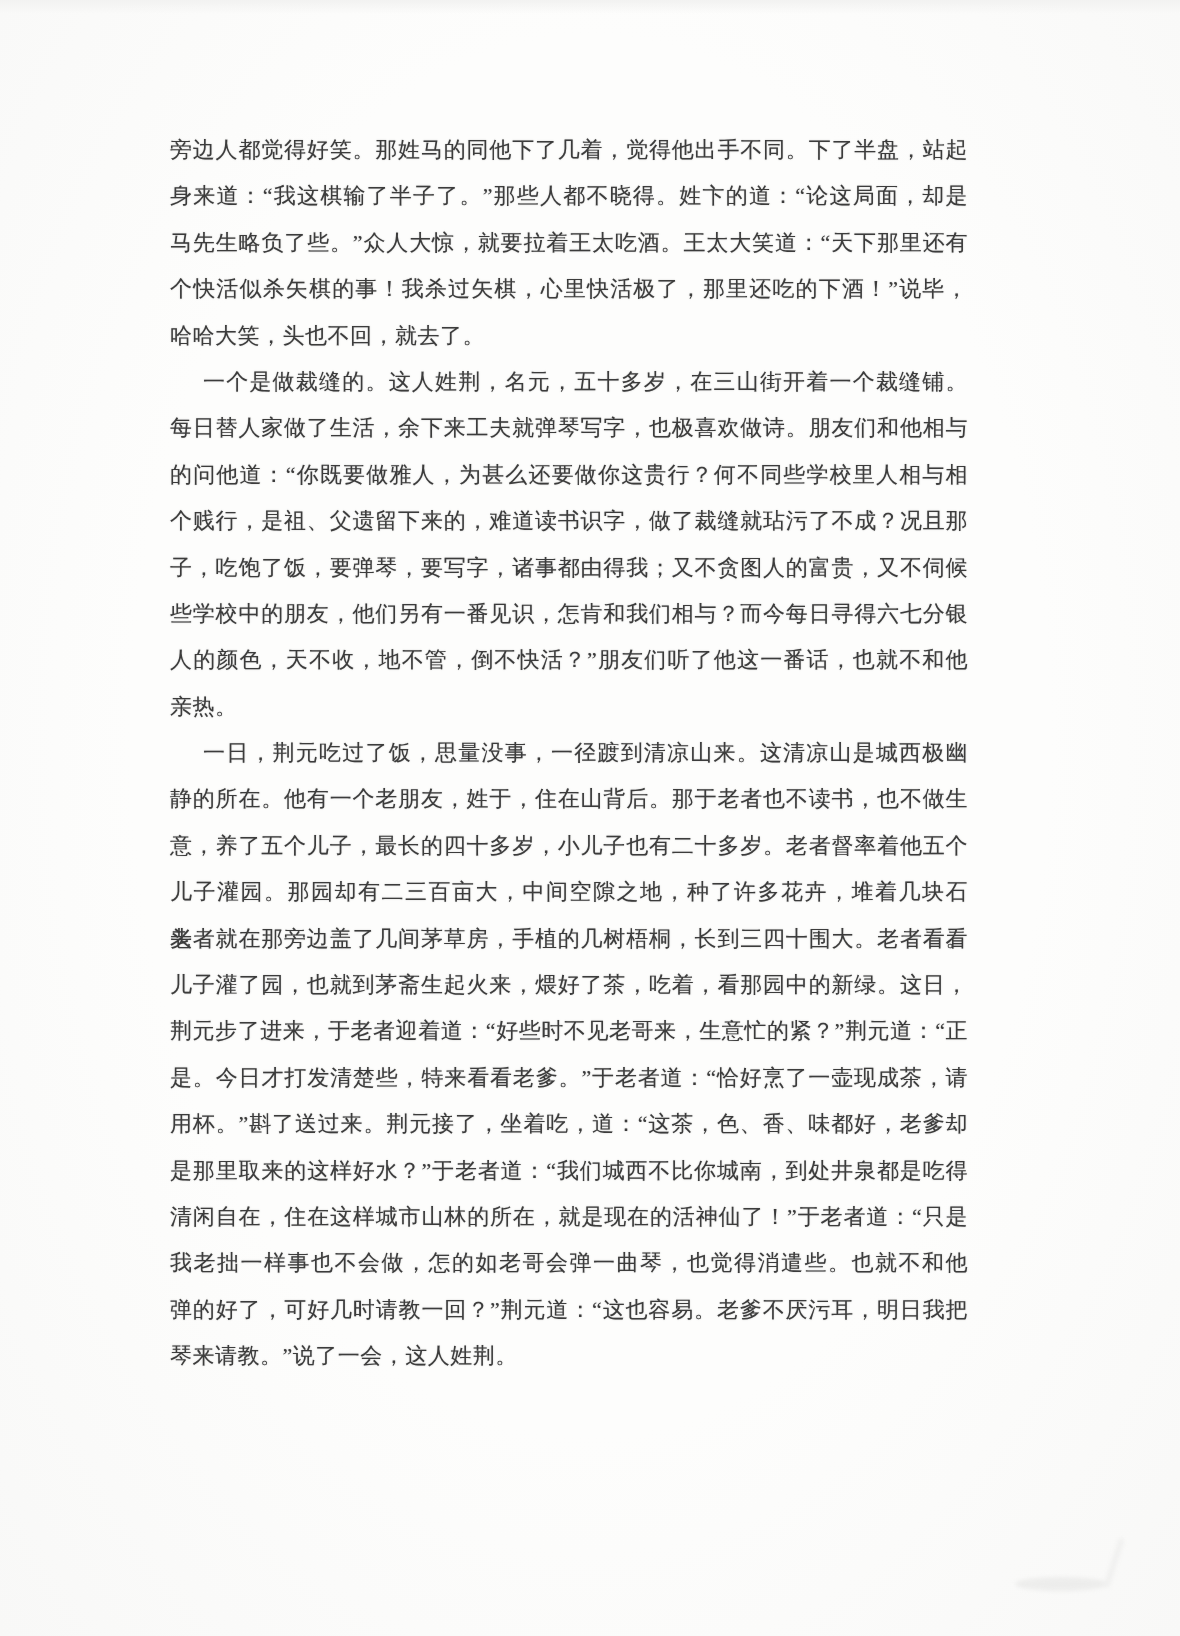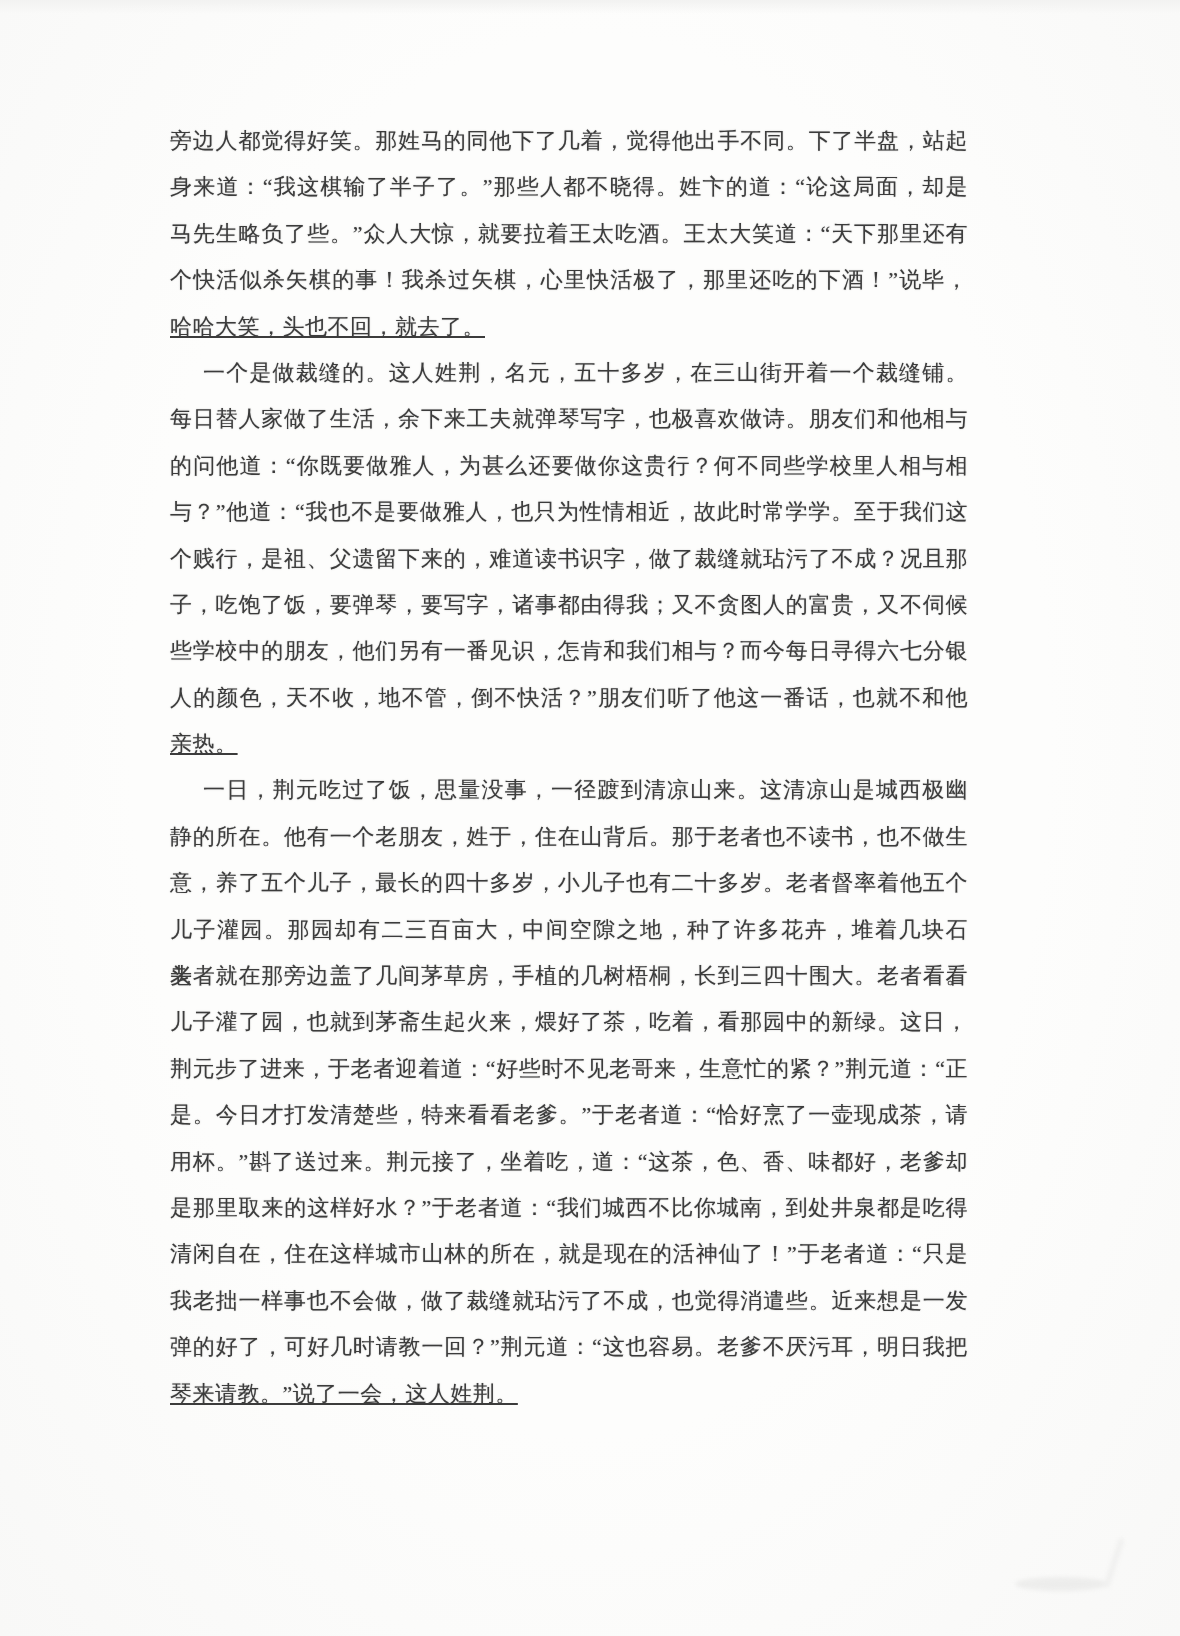--- a/index.html
+++ b/index.html
@@ -17,42 +17,41 @@
   .photo-edge-shade {
     position: absolute;
     left: 0; top: 0; right: 0;
     height: 14px;
     background: linear-gradient(#f2f2f1, rgba(255,255,255,0));
     pointer-events: none;
   }
   .text-block {
     position: absolute;
     left: 170px;
-    top: 118px;
+    top: 127px;
     width: 798px;
     font-size: 22px;
     line-height: 46.4px;
     color: #3c3c3c;
     text-shadow: 0 0 1.2px rgba(80,80,80,0.5);
     letter-spacing: 0.5px;
   }
   .text-block .line {
     height: 46.4px;
     white-space: normal;
     overflow: visible;
   }
   .text-block .line.fill {
     text-align: justify;
     text-align-last: justify;
     text-justify: inter-character;
   }
   .text-block .line.endline {
     text-align: left;
     text-align-last: left;
-    text-decoration: underline;
   }
   .text-block .line.indent {
     padding-left: 33px;
     width: 765px;
   }
   
   .watermark-smudge {
     position: absolute;
     left: 1015px;
     top: 1565px;
@@ -88,40 +87,39 @@
       <div class="line fill">旁边人都觉得好笑。那姓马的同他下了几着，觉得他出手不同。下了半盘，站起</div>
       <div class="line fill">身来道：“我这棋输了半子了。”那些人都不晓得。姓卞的道：“论这局面，却是</div>
       <div class="line fill">马先生略负了些。”众人大惊，就要拉着王太吃酒。王太大笑道：“天下那里还有</div>
       <div class="line fill">个快活似杀矢棋的事！我杀过矢棋，心里快活极了，那里还吃的下酒！”说毕，</div>
       <div class="line endline">哈哈大笑，头也不回，就去了。</div>
     </div>
     <div>
       <div class="line fill indent">一个是做裁缝的。这人姓荆，名元，五十多岁，在三山街开着一个裁缝铺。</div>
       <div class="line fill">每日替人家做了生活，余下来工夫就弹琴写字，也极喜欢做诗。朋友们和他相与</div>
       <div class="line fill">的问他道：“你既要做雅人，为甚么还要做你这贵行？何不同些学校里人相与相</div>
-      <div class="line fill">与？”他道：“我也不是要做雅人，也只为性情相近，故此时常学学。至于我们这</div>
       <div class="line fill">个贱行，是祖、父遗留下来的，难道读书识字，做了裁缝就玷污了不成？况且那</div>
       <div class="line fill">子，吃饱了饭，要弹琴，要写字，诸事都由得我；又不贪图人的富贵，又不伺候</div>
       <div class="line fill">些学校中的朋友，他们另有一番见识，怎肯和我们相与？而今每日寻得六七分银</div>
       <div class="line fill">人的颜色，天不收，地不管，倒不快活？”朋友们听了他这一番话，也就不和他</div>
       <div class="line endline">亲热。</div>
     </div>
     <div>
       <div class="line fill indent">一日，荆元吃过了饭，思量没事，一径踱到清凉山来。这清凉山是城西极幽</div>
       <div class="line fill">静的所在。他有一个老朋友，姓于，住在山背后。那于老者也不读书，也不做生</div>
       <div class="line fill">意，养了五个儿子，最长的四十多岁，小儿子也有二十多岁。老者督率着他五个</div>
       <div class="line fill">儿子灌园。那园却有二三百亩大，中间空隙之地，种了许多花卉，堆着几块石头。</div>
       <div class="line fill">老者就在那旁边盖了几间茅草房，手植的几树梧桐，长到三四十围大。老者看看</div>
       <div class="line fill">儿子灌了园，也就到茅斋生起火来，煨好了茶，吃着，看那园中的新绿。这日，</div>
       <div class="line fill">荆元步了进来，于老者迎着道：“好些时不见老哥来，生意忙的紧？”荆元道：“正</div>
       <div class="line fill">是。今日才打发清楚些，特来看看老爹。”于老者道：“恰好烹了一壶现成茶，请</div>
       <div class="line fill">用杯。”斟了送过来。荆元接了，坐着吃，道：“这茶，色、香、味都好，老爹却</div>
       <div class="line fill">是那里取来的这样好水？”于老者道：“我们城西不比你城南，到处井泉都是吃得</div>
       <div class="line fill">清闲自在，住在这样城市山林的所在，就是现在的活神仙了！”于老者道：“只是</div>
-      <div class="line fill">我老拙一样事也不会做，做了裁缝就玷污了不成，也觉得消遣些。近来想是一发</div>
+      <div class="line fill">我老拙一样事也不会做，怎的如老哥会弹一曲琴，也觉得消遣些。也就不和他</div>
       <div class="line fill">弹的好了，可好几时请教一回？”荆元道：“这也容易。老爹不厌污耳，明日我把</div>
       <div class="line endline">琴来请教。”说了一会，这人姓荆。</div>
     </div>
   </div>
 
 <div class="watermark-smudge">
   <div class="blob1"></div>
   <div class="blob2"></div>
 </div>
 

